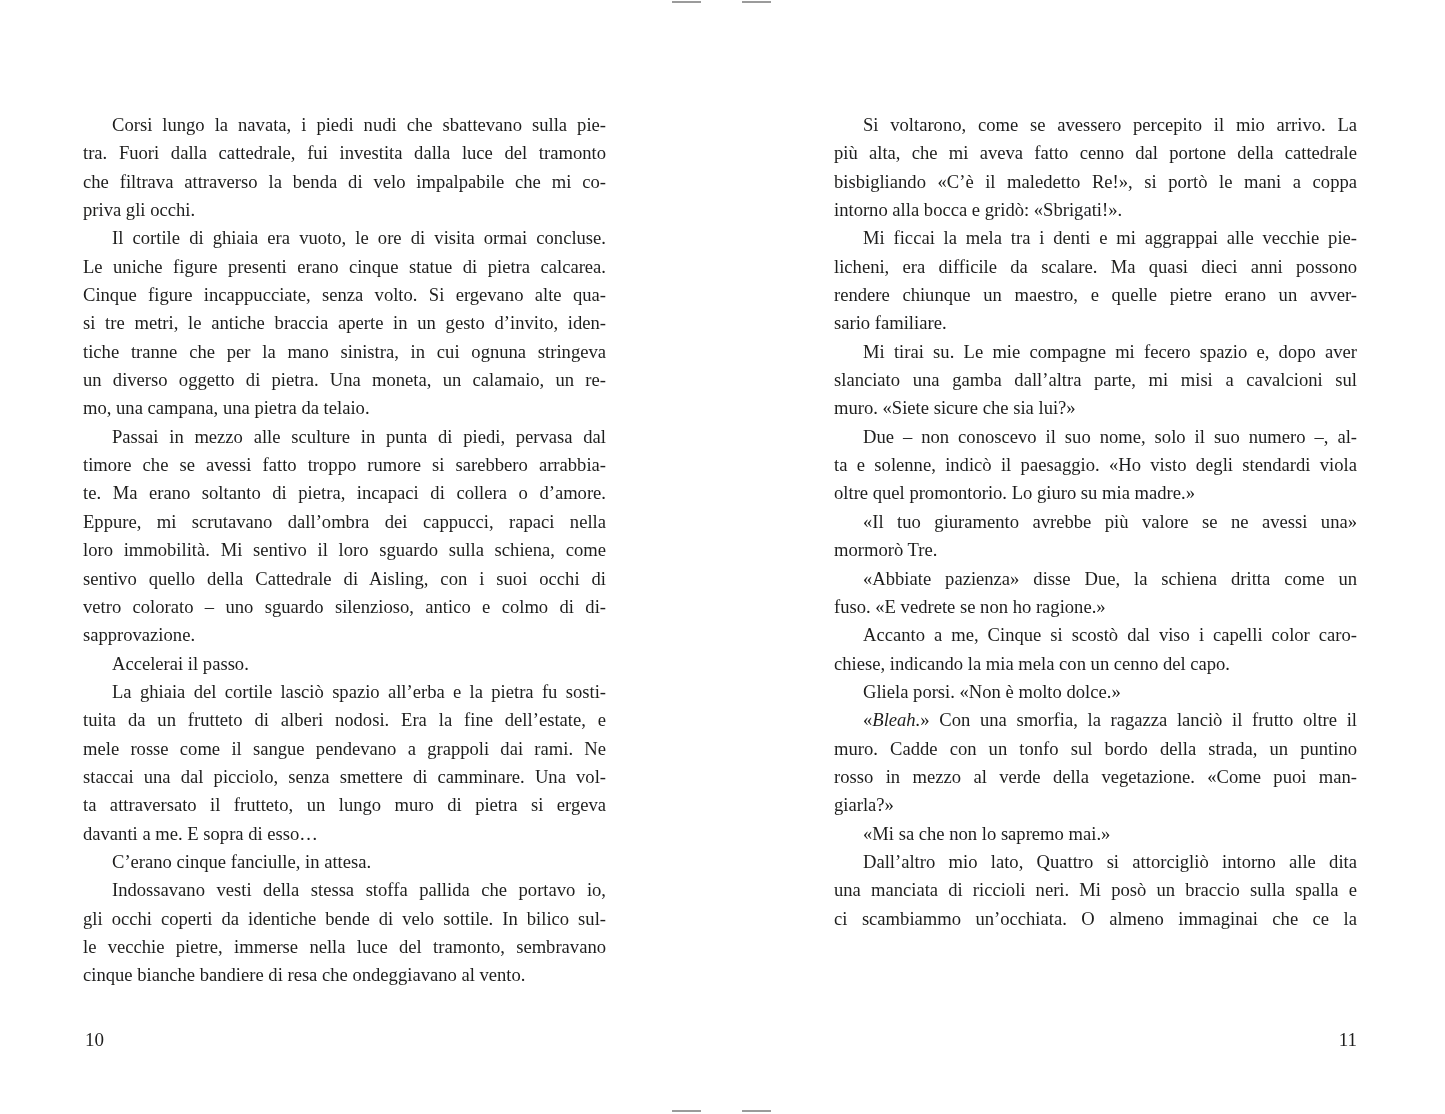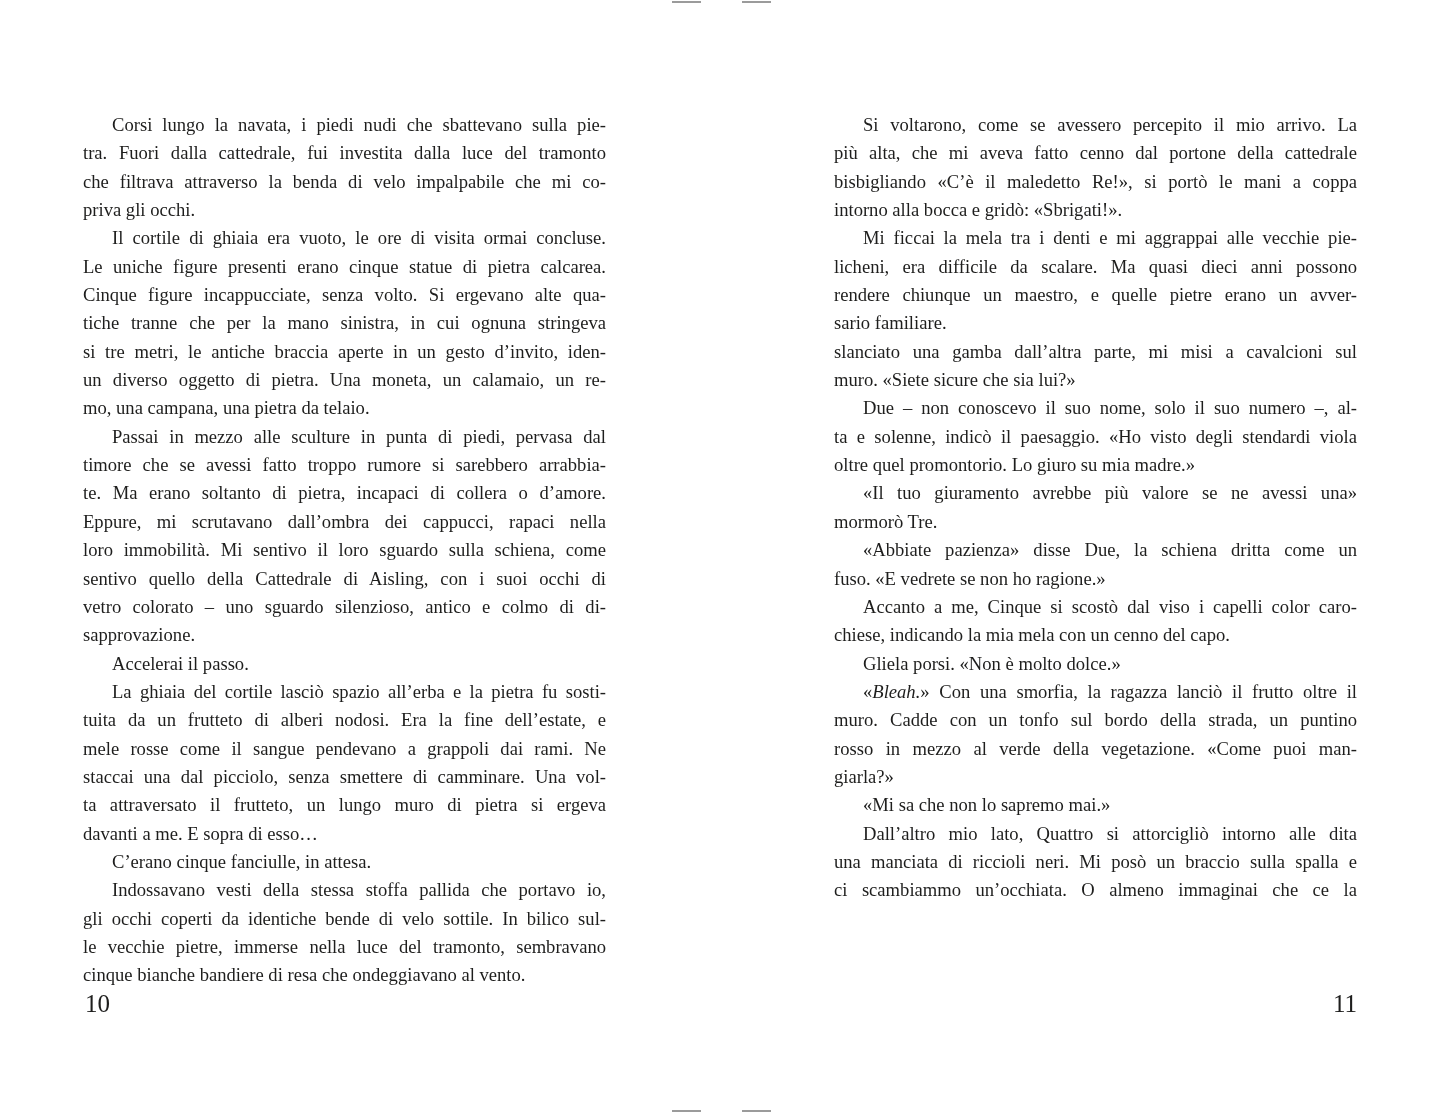--- a/index.html
+++ b/index.html
@@ -45,22 +45,22 @@
     line-height: 28.35px;
     text-align: justify;
     text-align-last: justify;
     white-space: normal;
   }
   .line.firstline { text-indent: 29px; }
   .line.lastline  { text-align-last: left; }
 
   .page-number {
     position: absolute;
-    top: 990px;
-    font-size: 25px;
+    top: 1026px;
+    font-size: 19px;
     line-height: 28px;
   }
   .page-number.left  { left: 85px; }
   .page-number.right { left: 834px; width: 523px; text-align: right; }
 
   i { font-style: italic; }
 </style>
 </head>
 <body>
 
@@ -75,22 +75,22 @@
       <div class="para">
         <div class="line firstline"><span>Corsi lungo la navata, i piedi nudi che sbattevano sulla pie-</span></div>
         <div class="line"><span>tra. Fuori dalla cattedrale, fui investita dalla luce del tramonto</span></div>
         <div class="line"><span>che filtrava attraverso la benda di velo impalpabile che mi co-</span></div>
         <div class="line lastline"><span>priva gli occhi.</span></div>
       </div>
       <div class="para">
         <div class="line firstline"><span>Il cortile di ghiaia era vuoto, le ore di visita ormai concluse.</span></div>
         <div class="line"><span>Le uniche figure presenti erano cinque statue di pietra calcarea.</span></div>
         <div class="line"><span>Cinque figure incappucciate, senza volto. Si ergevano alte qua-</span></div>
+        <div class="line"><span>si tre metri, le antiche braccia aperte in un gesto d’invito, iden-</span></div>
         <div class="line"><span>tiche tranne che per la mano sinistra, in cui ognuna stringeva</span></div>
-        <div class="line"><span>si tre metri, le antiche braccia aperte in un gesto d’invito, iden-</span></div>
         <div class="line"><span>un diverso oggetto di pietra. Una moneta, un calamaio, un re-</span></div>
         <div class="line lastline"><span>mo, una campana, una pietra da telaio.</span></div>
       </div>
       <div class="para">
         <div class="line firstline"><span>Passai in mezzo alle sculture in punta di piedi, pervasa dal</span></div>
         <div class="line"><span>timore che se avessi fatto troppo rumore si sarebbero arrabbia-</span></div>
         <div class="line"><span>te. Ma erano soltanto di pietra, incapaci di collera o d’amore.</span></div>
         <div class="line"><span>Eppure, mi scrutavano dall’ombra dei cappucci, rapaci nella</span></div>
         <div class="line"><span>loro immobilità. Mi sentivo il loro sguardo sulla schiena, come</span></div>
         <div class="line"><span>sentivo quello della Cattedrale di Aisling, con i suoi occhi di</span></div>
@@ -128,20 +128,21 @@
         <div class="line"><span>bisbigliando «C’è il maledetto Re!», si portò le mani a coppa</span></div>
         <div class="line lastline"><span>intorno alla bocca e gridò: «Sbrigati!».</span></div>
       </div>
       <div class="para">
         <div class="line firstline"><span>Mi ficcai la mela tra i denti e mi aggrappai alle vecchie pie-</span></div>
         <div class="line"><span>licheni, era difficile da scalare. Ma quasi dieci anni possono</span></div>
         <div class="line"><span>rendere chiunque un maestro, e quelle pietre erano un avver-</span></div>
         <div class="line lastline"><span>sario familiare.</span></div>
       </div>
       <div class="para">
+        <div class="line firstline"><span>Mi tirai su. Le mie compagne mi fecero spazio e, dopo aver</span></div>
         <div class="line"><span>slanciato una gamba dall’altra parte, mi misi a cavalcioni sul</span></div>
         <div class="line lastline"><span>muro. «Siete sicure che sia lui?»</span></div>
       </div>
       <div class="para">
         <div class="line firstline"><span>Due – non conoscevo il suo nome, solo il suo numero –, al-</span></div>
         <div class="line"><span>ta e solenne, indicò il paesaggio. «Ho visto degli stendardi viola</span></div>
         <div class="line lastline"><span>oltre quel promontorio. Lo giuro su mia madre.»</span></div>
       </div>
       <div class="para">
         <div class="line firstline"><span>«Il tuo giuramento avrebbe più valore se ne avessi una»</span></div>

